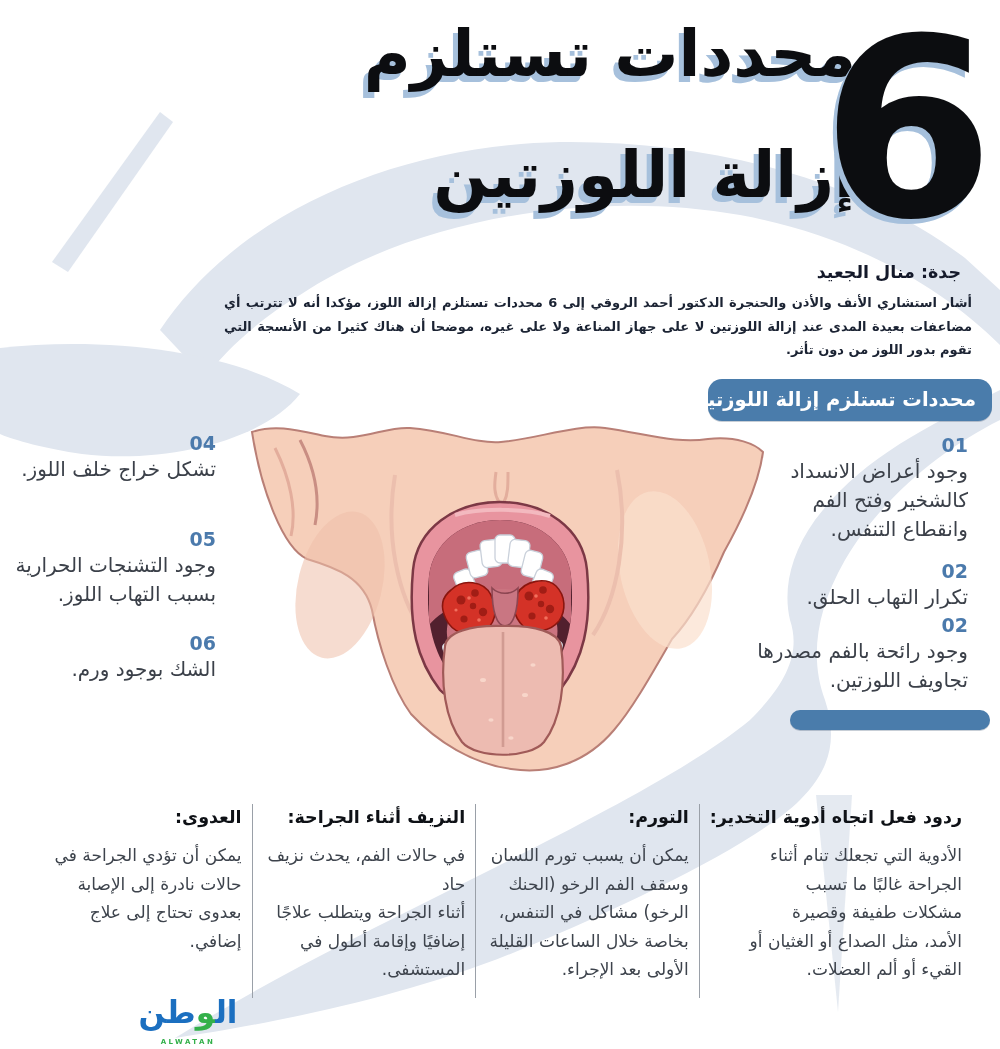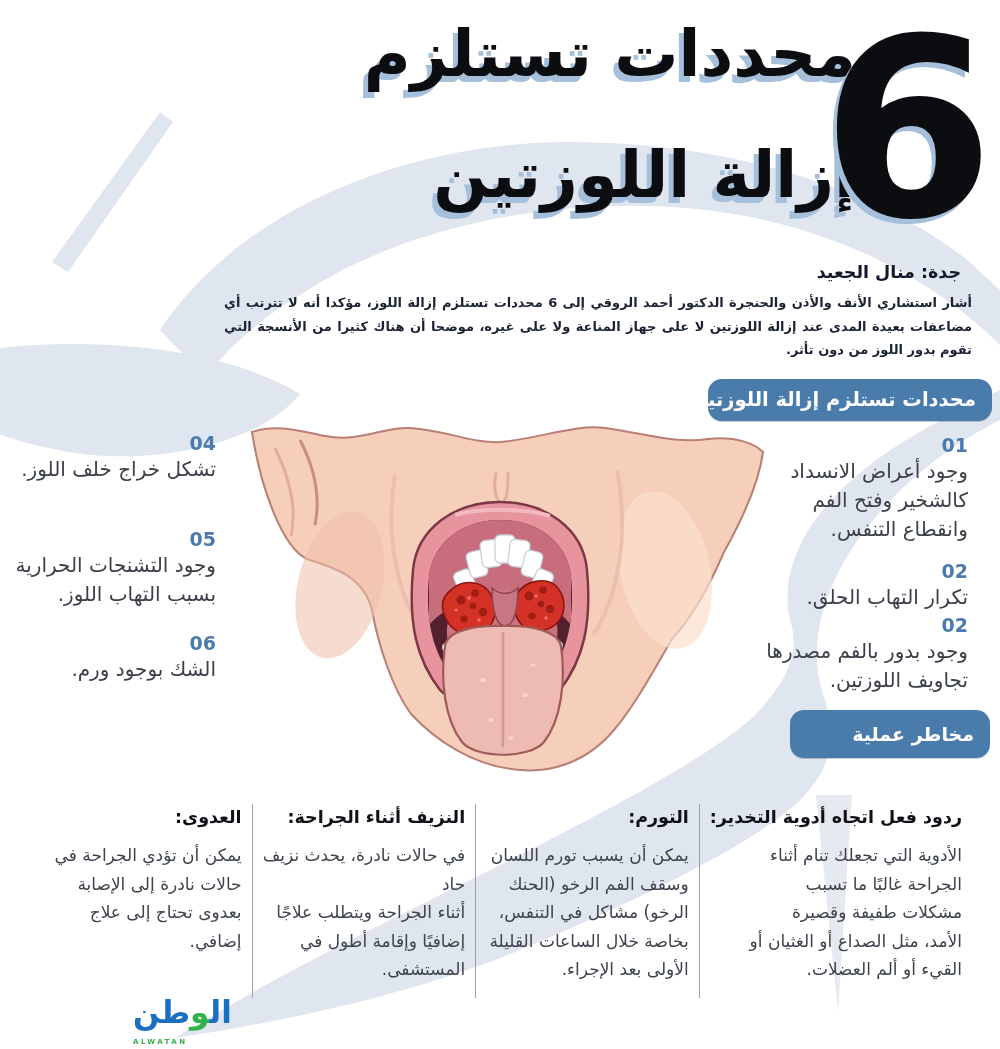--- a/index.html
+++ b/index.html
@@ -30,21 +30,21 @@
   .side-left{left:0;width:216px;}
   .it1{top:434px;} .it2{top:560px;} .it3{top:614px;}
   .it4{top:432px;} .it5{top:528px;} .it6{top:632px;}
 
   .risks{top:804px;left:28px;right:28px;z-index:3;display:grid;grid-template-columns:1fr 1fr 1fr 1fr;}
   .risk-col{padding:0 10px 14px 10px;min-height:178px;}
   .risk-col:not(:last-child){border-left:1.5px solid #9aa0a8;}
   .risk-col .rtitle{font-size:17.5px;font-weight:bold;color:#0e1116;line-height:26px;white-space:nowrap;margin-bottom:11px;}
   .risk-col .rbody{font-size:17px;color:#3d434c;line-height:28.5px;white-space:pre-line;}
 
-  .logo{top:996px;left:133px;z-index:3;width:110px;text-align:left;direction:rtl;}
+  .logo{top:996px;left:133px;z-index:3;width:110px;text-align:center;direction:rtl;}
   .logo .ar{font-size:31px;font-weight:bold;line-height:32px;color:#1b6fc0;}
   .logo .ar .g{color:#33b04a;}
   .logo .en{direction:ltr;font-size:7px;letter-spacing:2.5px;color:#33b04a;font-weight:bold;margin-top:10px;}
 </style>
 </head>
 <body>
 
 <svg class="bg-swoosh" width="1000" height="1049" viewBox="0 0 1000 1049">
   <g fill="#e0e6ef">
     <path d="M160,330 C240,210 400,145 560,142 C720,140 870,185 965,258 L1000,290 L1000,345 C940,285 850,235 740,215 C600,190 420,215 300,295 C265,315 225,350 205,378 Z"></path>
@@ -153,40 +153,39 @@
   <div class="txt">وجود أعراض الانسداد
 كالشخير وفتح الفم
 وانقطاع التنفس.</div>
 </div>
 <div class="abs rtl det-item side-right it2">
   <div class="num">02</div>
   <div class="txt">تكرار التهاب الحلق.</div>
 </div>
 <div class="abs rtl det-item side-right it3">
   <div class="num">02</div>
-  <div class="txt">وجود بدور بالفم مصدرها
+  <div class="txt">وجود رائحة بالفم مصدرها
 تجاويف اللوزتين.</div>
 </div>
 
 <div class="abs rtl det-item side-left it4">
   <div class="num">04</div>
   <div class="txt">تشكل خراج خلف اللوز.</div>
 </div>
 <div class="abs rtl det-item side-left it5">
   <div class="num">05</div>
   <div class="txt">وجود التشنجات الحرارية
 بسبب التهاب اللوز.</div>
 </div>
 <div class="abs rtl det-item side-left it6">
   <div class="num">06</div>
   <div class="txt">الشك بوجود ورم.</div>
 </div>
 
 <div class="abs rtl badge badge2">
-  <div>مخاطر عملية</div>
 </div>
 
 <div class="abs rtl risks">
   <div class="risk-col">
     <div class="rtitle">ردود فعل اتجاه أدوية التخدير:</div>
     <div class="rbody">الأدوية التي تجعلك تنام أثناء
 الجراحة غالبًا ما تسبب
 مشكلات طفيفة وقصيرة
 الأمد، مثل الصداع أو الغثيان أو
 القيء أو ألم العضلات.</div>
@@ -194,21 +193,21 @@
   <div class="risk-col">
     <div class="rtitle">التورم:</div>
     <div class="rbody">يمكن أن يسبب تورم اللسان
 وسقف الفم الرخو (الحنك
 الرخو) مشاكل في التنفس،
 بخاصة خلال الساعات القليلة
 الأولى بعد الإجراء.</div>
   </div>
   <div class="risk-col">
     <div class="rtitle">النزيف أثناء الجراحة:</div>
-    <div class="rbody">في حالات نادرة، يحدث نزيف حاد
+    <div class="rbody">في حالات الفم، يحدث نزيف حاد
 أثناء الجراحة ويتطلب علاجًا
 إضافيًا وإقامة أطول في
 المستشفى.</div>
   </div>
   <div class="risk-col">
     <div class="rtitle">العدوى:</div>
     <div class="rbody">يمكن أن تؤدي الجراحة في
 حالات نادرة إلى الإصابة
 بعدوى تحتاج إلى علاج
 إضافي.</div>

